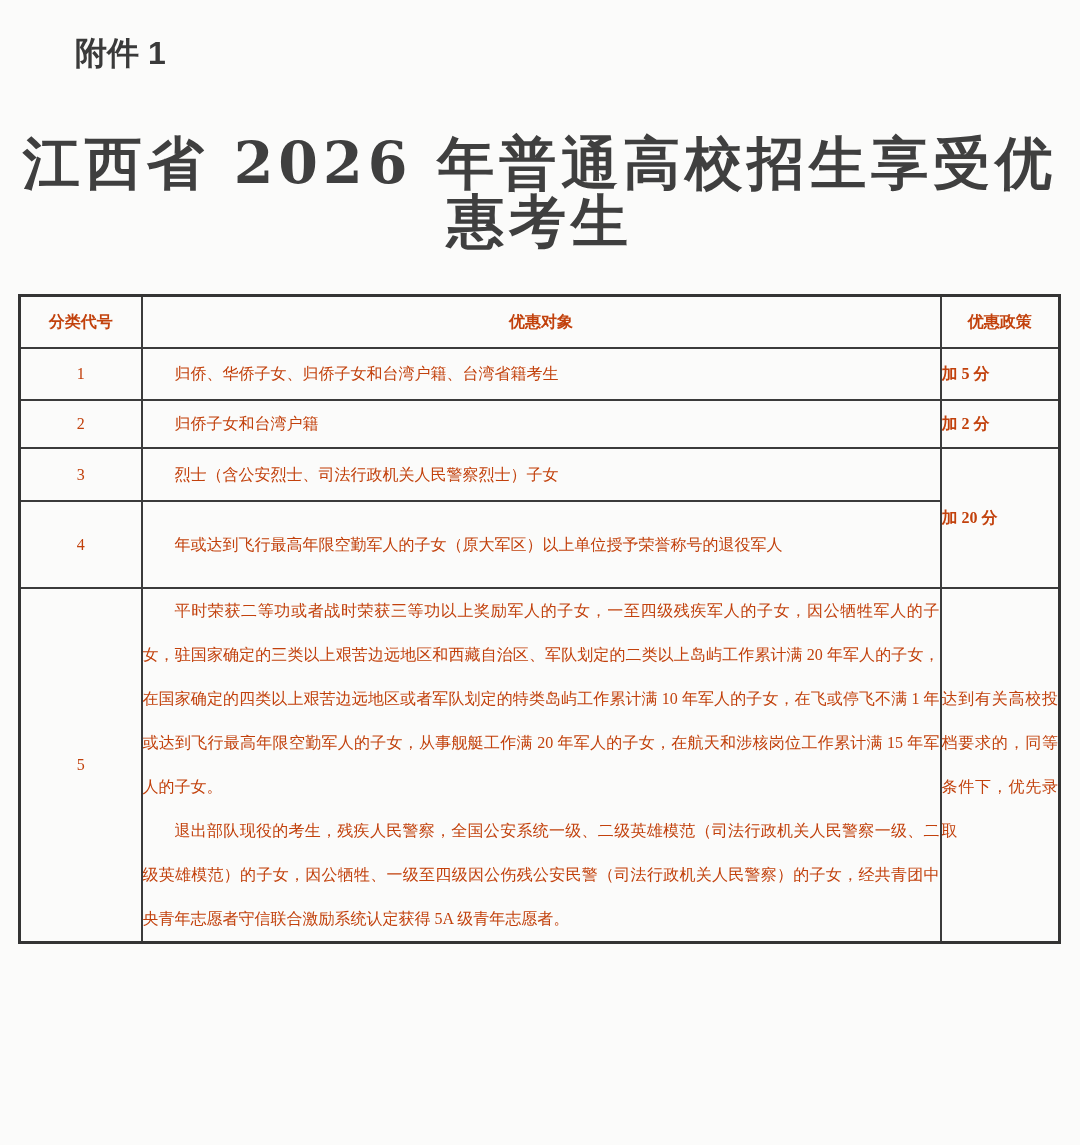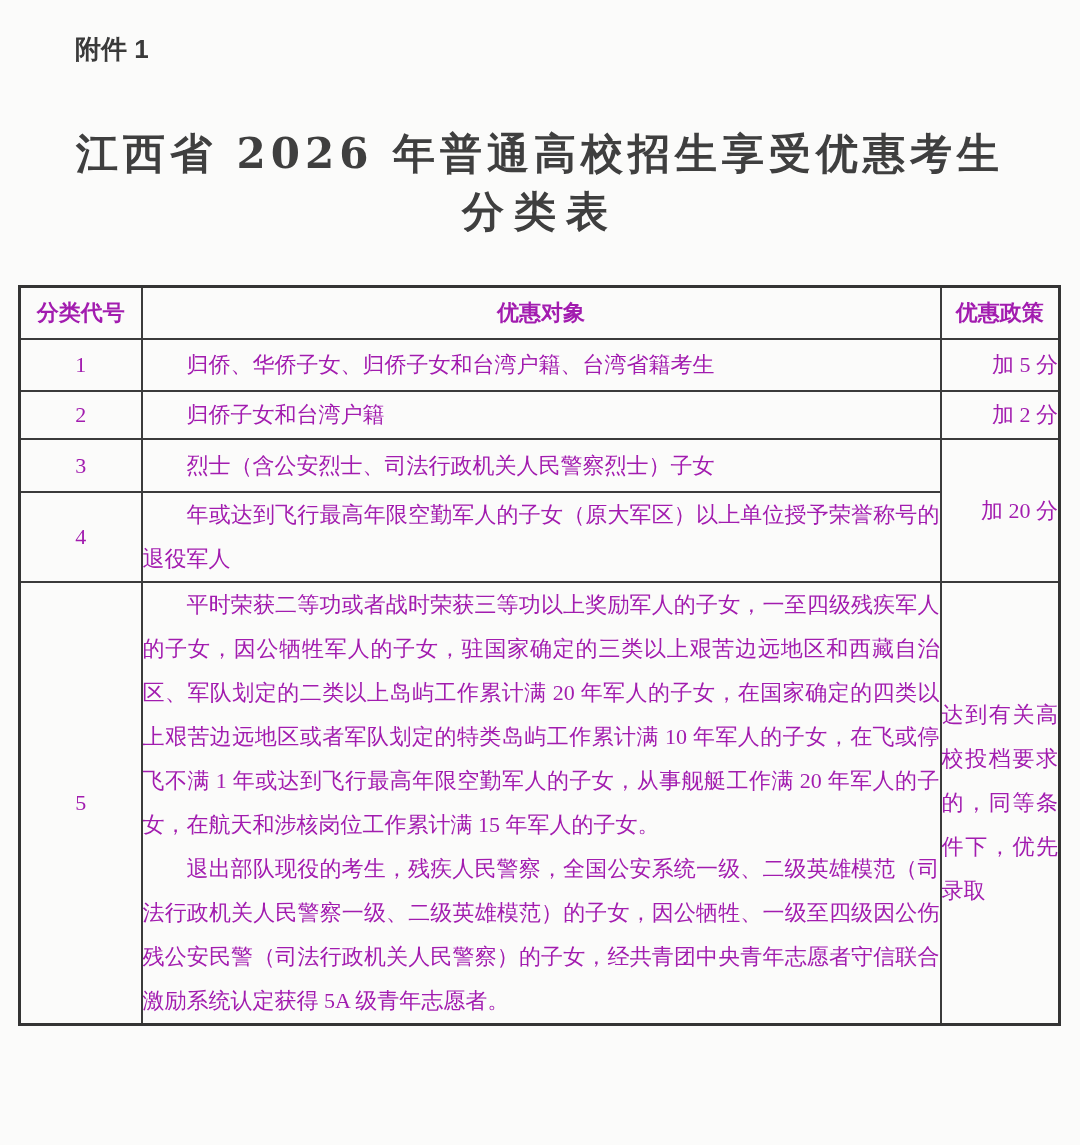--- a/index.html
+++ b/index.html
@@ -14,51 +14,51 @@
     position: relative;
     width: 1080px;
     height: 1145px;
     margin: 0 auto;
     background: #fbfbfa;
     color: #454545;
     overflow: hidden;
   }
   .attachment-label {
     margin: 32px 0 0 75px;
-    font-size: 26px;
+    font-size: 32px;
     font-weight: bold;
     color: #3a3a3a;
     font-family: "Liberation Sans", "DejaVu Sans", sans-serif;
   }
   .doc-title {
     margin-top: 58px;
     text-align: center;
-    font-size: 42px;
+    font-size: 57px;
     font-weight: bold;
     color: #3f3f3f;
     line-height: 58px;
     letter-spacing: 5px;
     font-family: "DejaVu Serif", "Liberation Serif", serif;
   }
   .doc-title .line2 {
     letter-spacing: 10px;
   }
   table.class-table {
     border-collapse: collapse;
     table-layout: fixed;
     width: 1040px;
     margin: 44px 0 0 18px;
     background: transparent;
   }
   table.class-table th,
   table.class-table td {
     border: 2px solid #3b3b3b;
     padding: 0;
-    color: #a21caf;
-    font-size: 22px;
+    color: #c2410c;
+    font-size: 16px;
     vertical-align: middle;
     overflow: hidden;
   }
   table.class-table {
     border: 3px solid #343434;
   }
   th.hdr {
     font-weight: bold;
     font-size: 24px;
     color: #3d3d3d;
@@ -75,22 +75,23 @@
     padding: 4px 12px;
   }
   td.target-cell p {
     margin: 0;
     text-indent: 2em;
     line-height: 44px;
     text-align: justify;
     font-family: Liberation Serif, serif;
   }
   td.policy-cell {
-    text-align: right;
+    text-align: left;
     white-space: nowrap;
+    font-weight: bold;
   }
   td.policy-cell-tall {
     text-align: justify;
     padding: 0 11px;
     line-height: 44px;
     margin-top: 32px;
   }
   tr.r-head  { height: 52px; }
   tr.r-1     { height: 52px; }
   tr.r-2     { height: 48px; }
@@ -99,21 +100,20 @@
 </style>
 </head>
 <body>
 
 <div class="page">
 
   <div class="attachment-label">附件 1</div>
 
   <div class="doc-title">
     <div class="line1">江西省 2026 年普通高校招生享受优惠考生</div>
-    <div class="line2">分类表</div>
   </div>
 
   <table class="class-table">
     <colgroup>
       <col style="width:122px">
       <col style="width:799px">
       <col style="width:119px">
     </colgroup>
     <tbody>
       <tr class="r-head">

